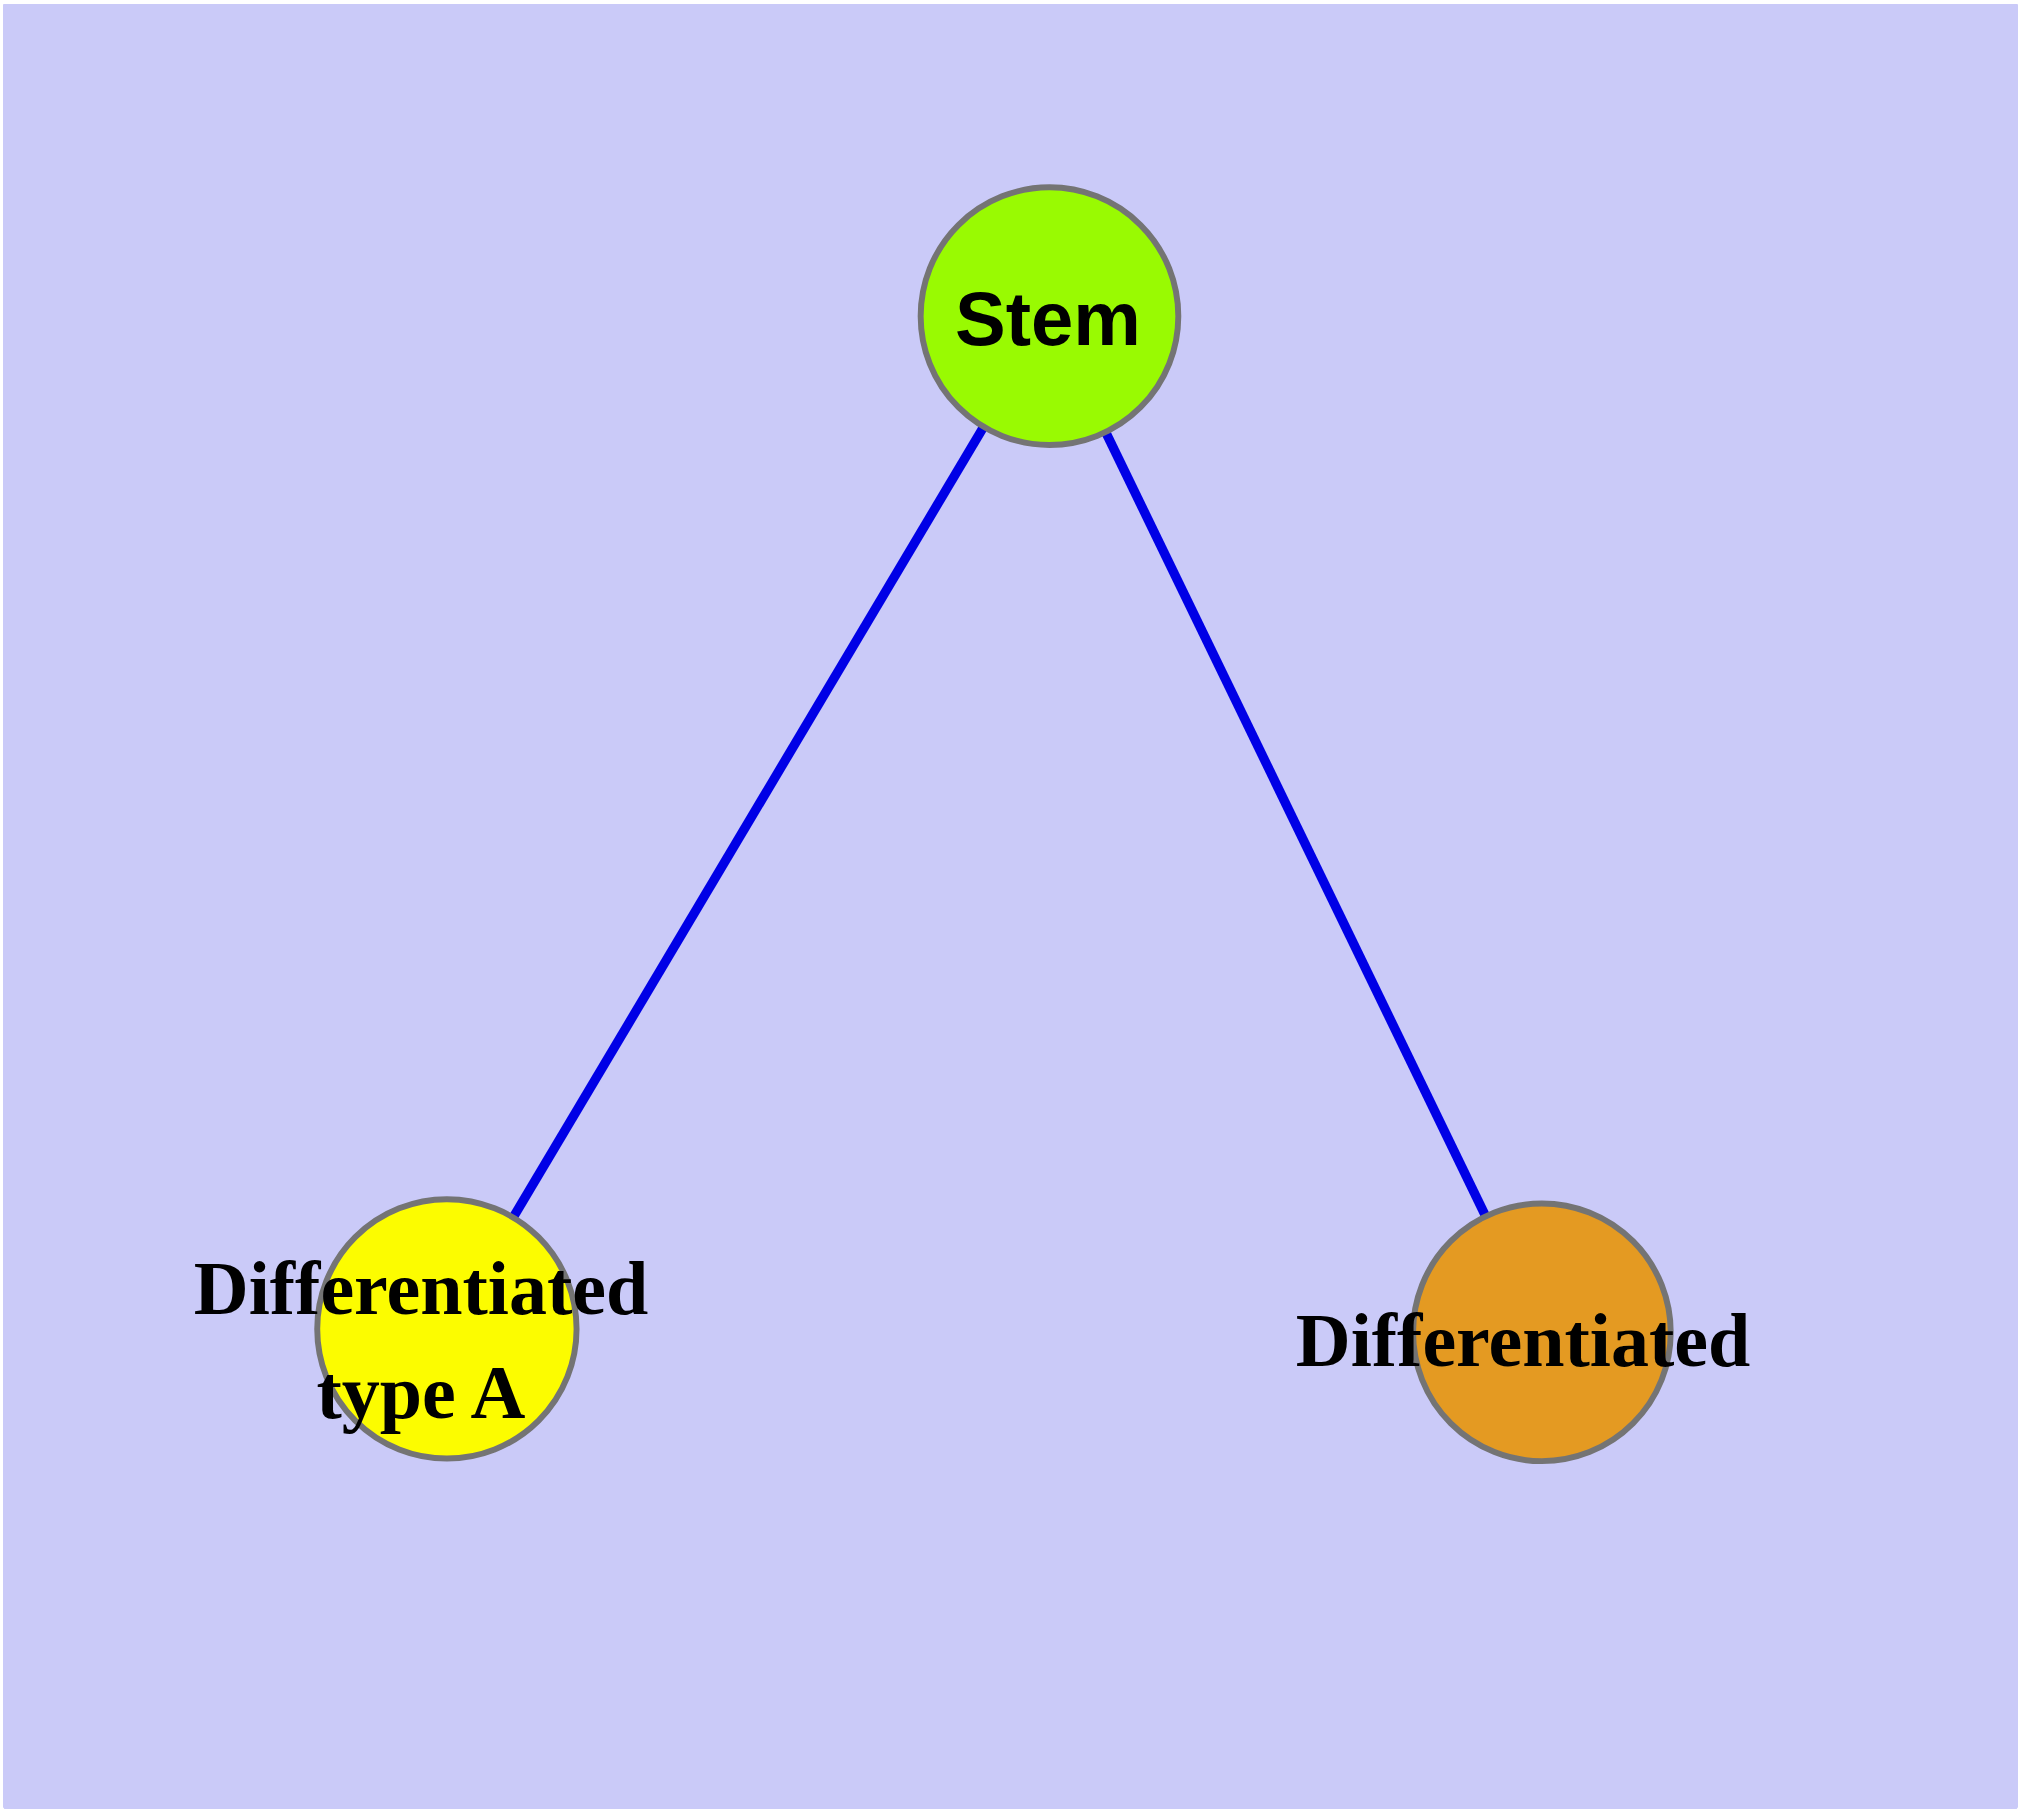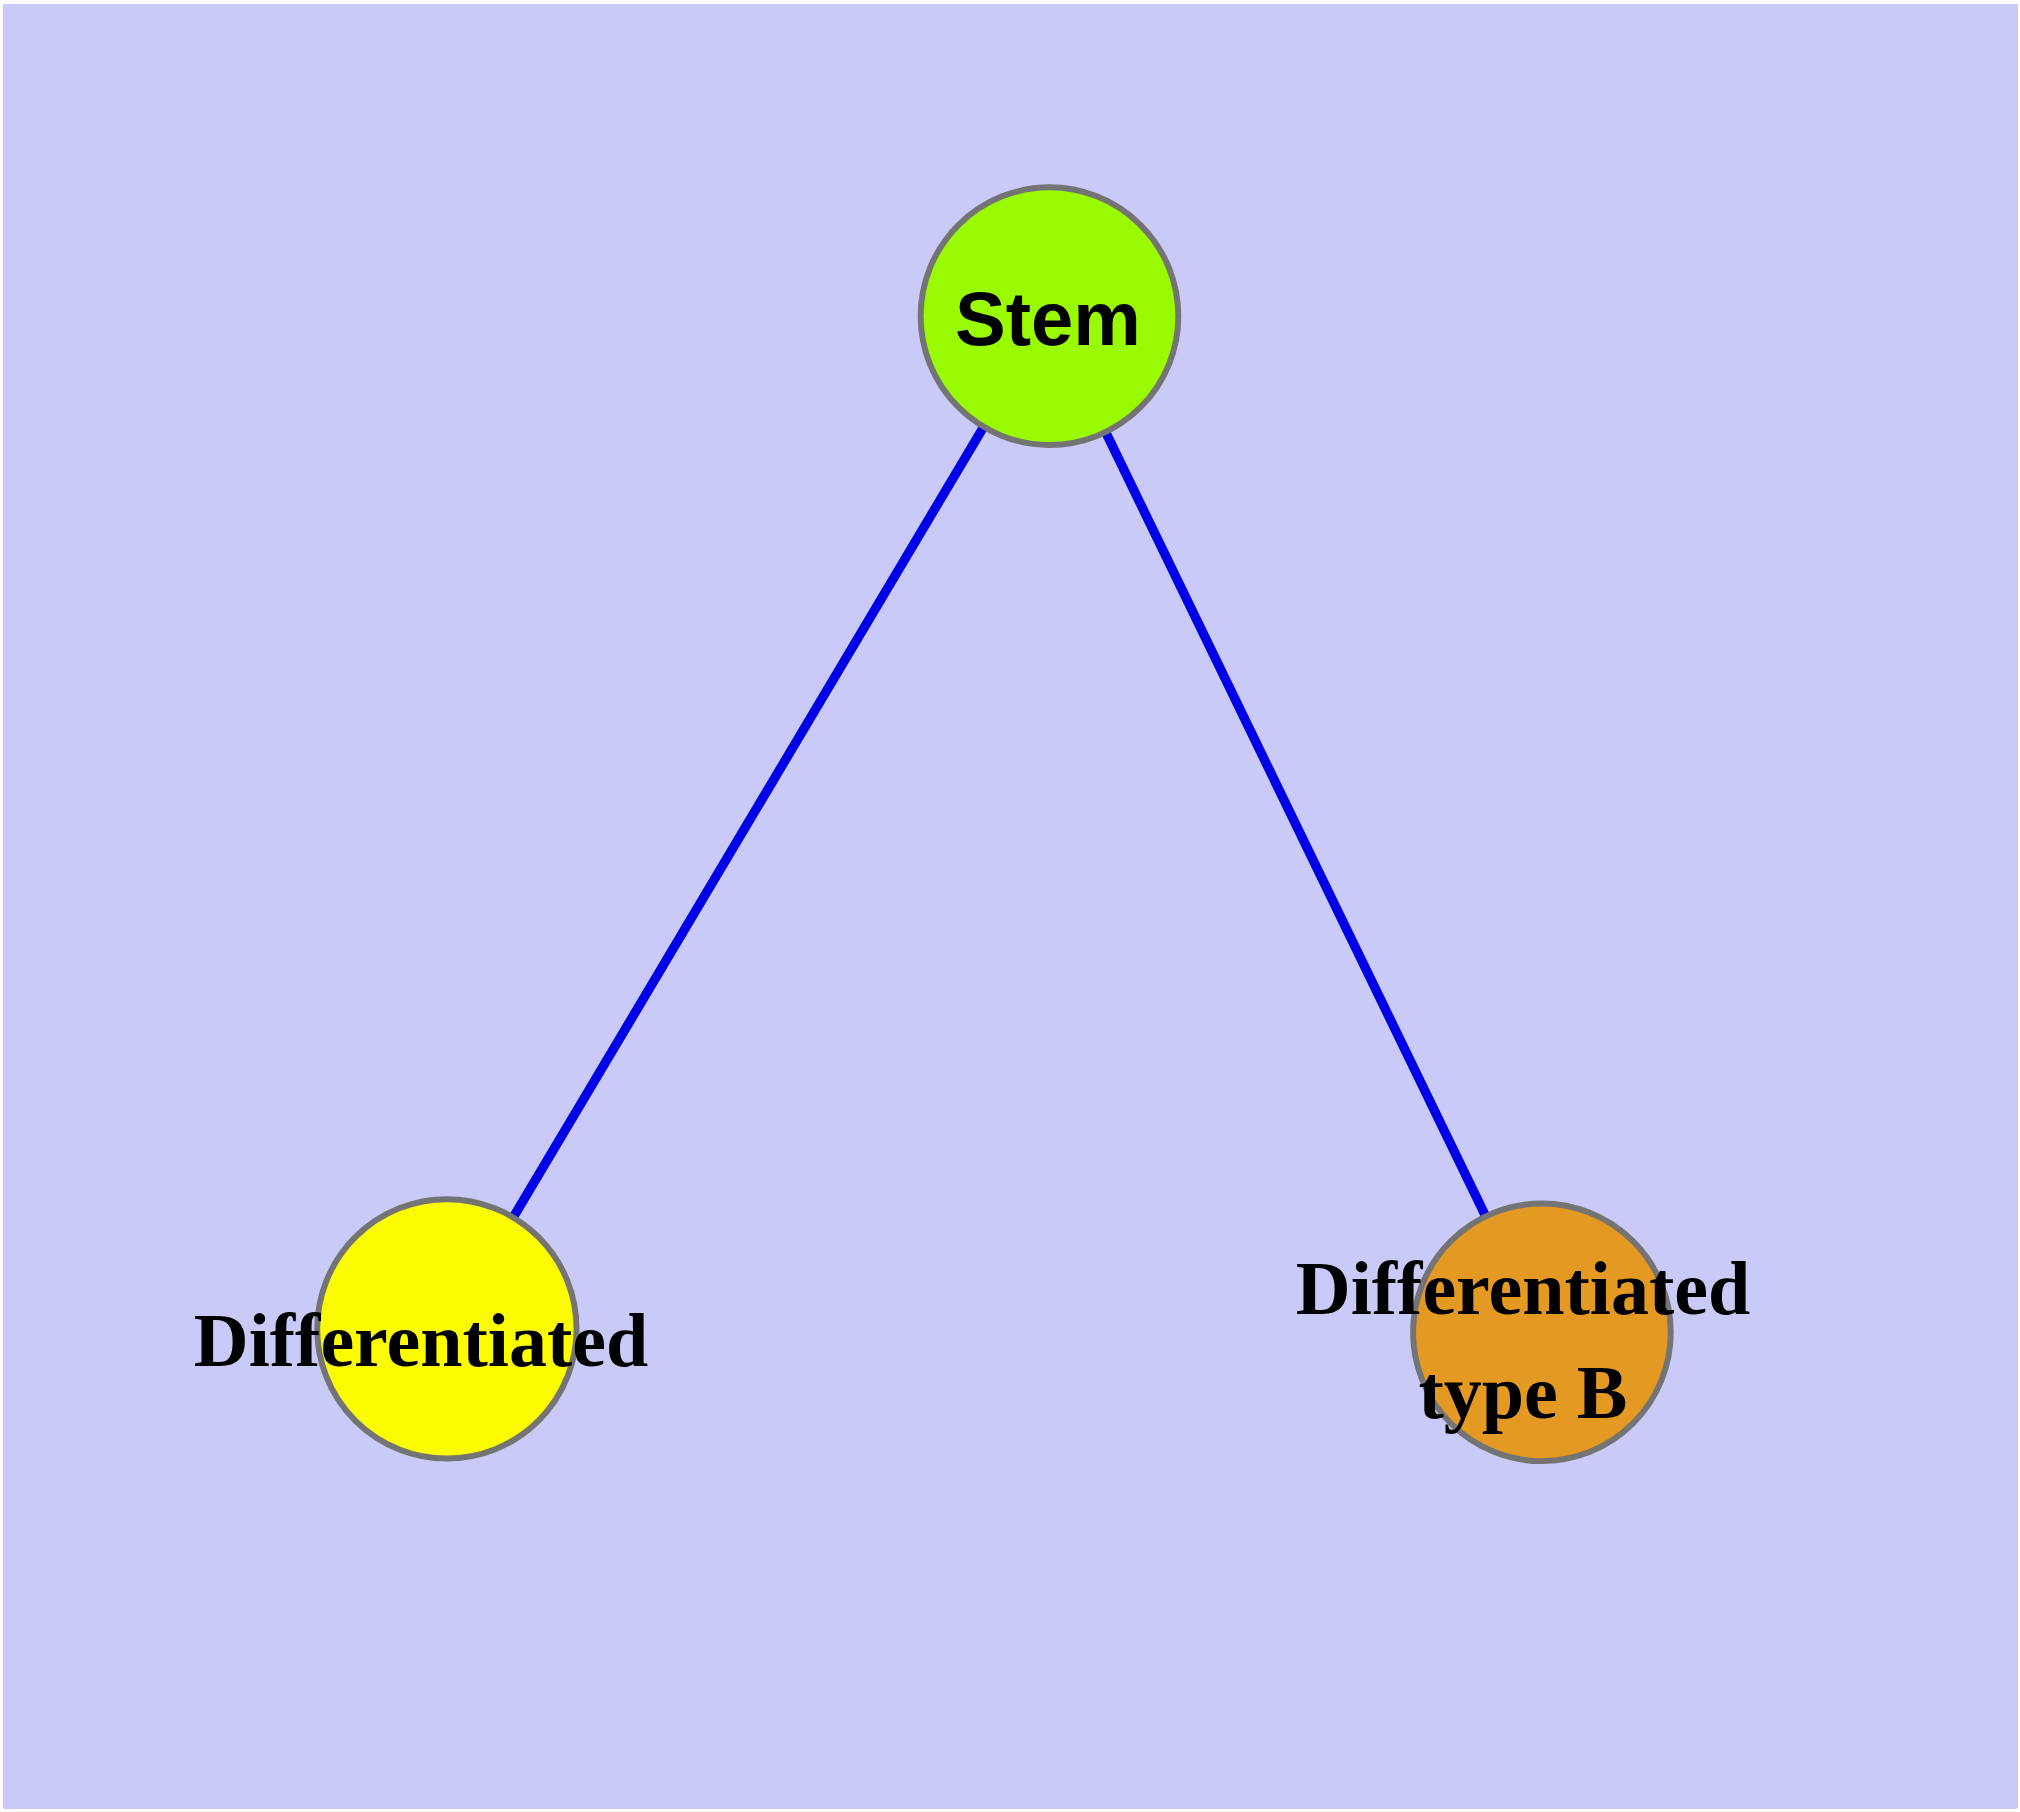--- a/index.html
+++ b/index.html
@@ -68,21 +68,21 @@
 
     <circle class="node-circle" cx="1238" cy="373" r="152" fill="#99fa02"></circle>
     <circle class="node-circle" cx="527" cy="1568" r="153" fill="#fcfc00"></circle>
     <circle class="node-circle" cx="1819" cy="1572" r="152" fill="#e49a22"></circle>
   </svg>
 
   <div class="node-label" style="left:1048px; top:319px;">Stem</div>
 
   <div class="node-label" style="left:421px; top:1340px;">
     <div class="label-line">Differentiated</div>
+    <div class="label-line">type A</div>
   </div>
 
   <div class="node-label" style="left:1523px; top:1340px;">
     <div class="label-line">Differentiated</div>
-    <div class="label-line">type B</div>
   </div>
 
 </div>
 
 
 </body></html>

